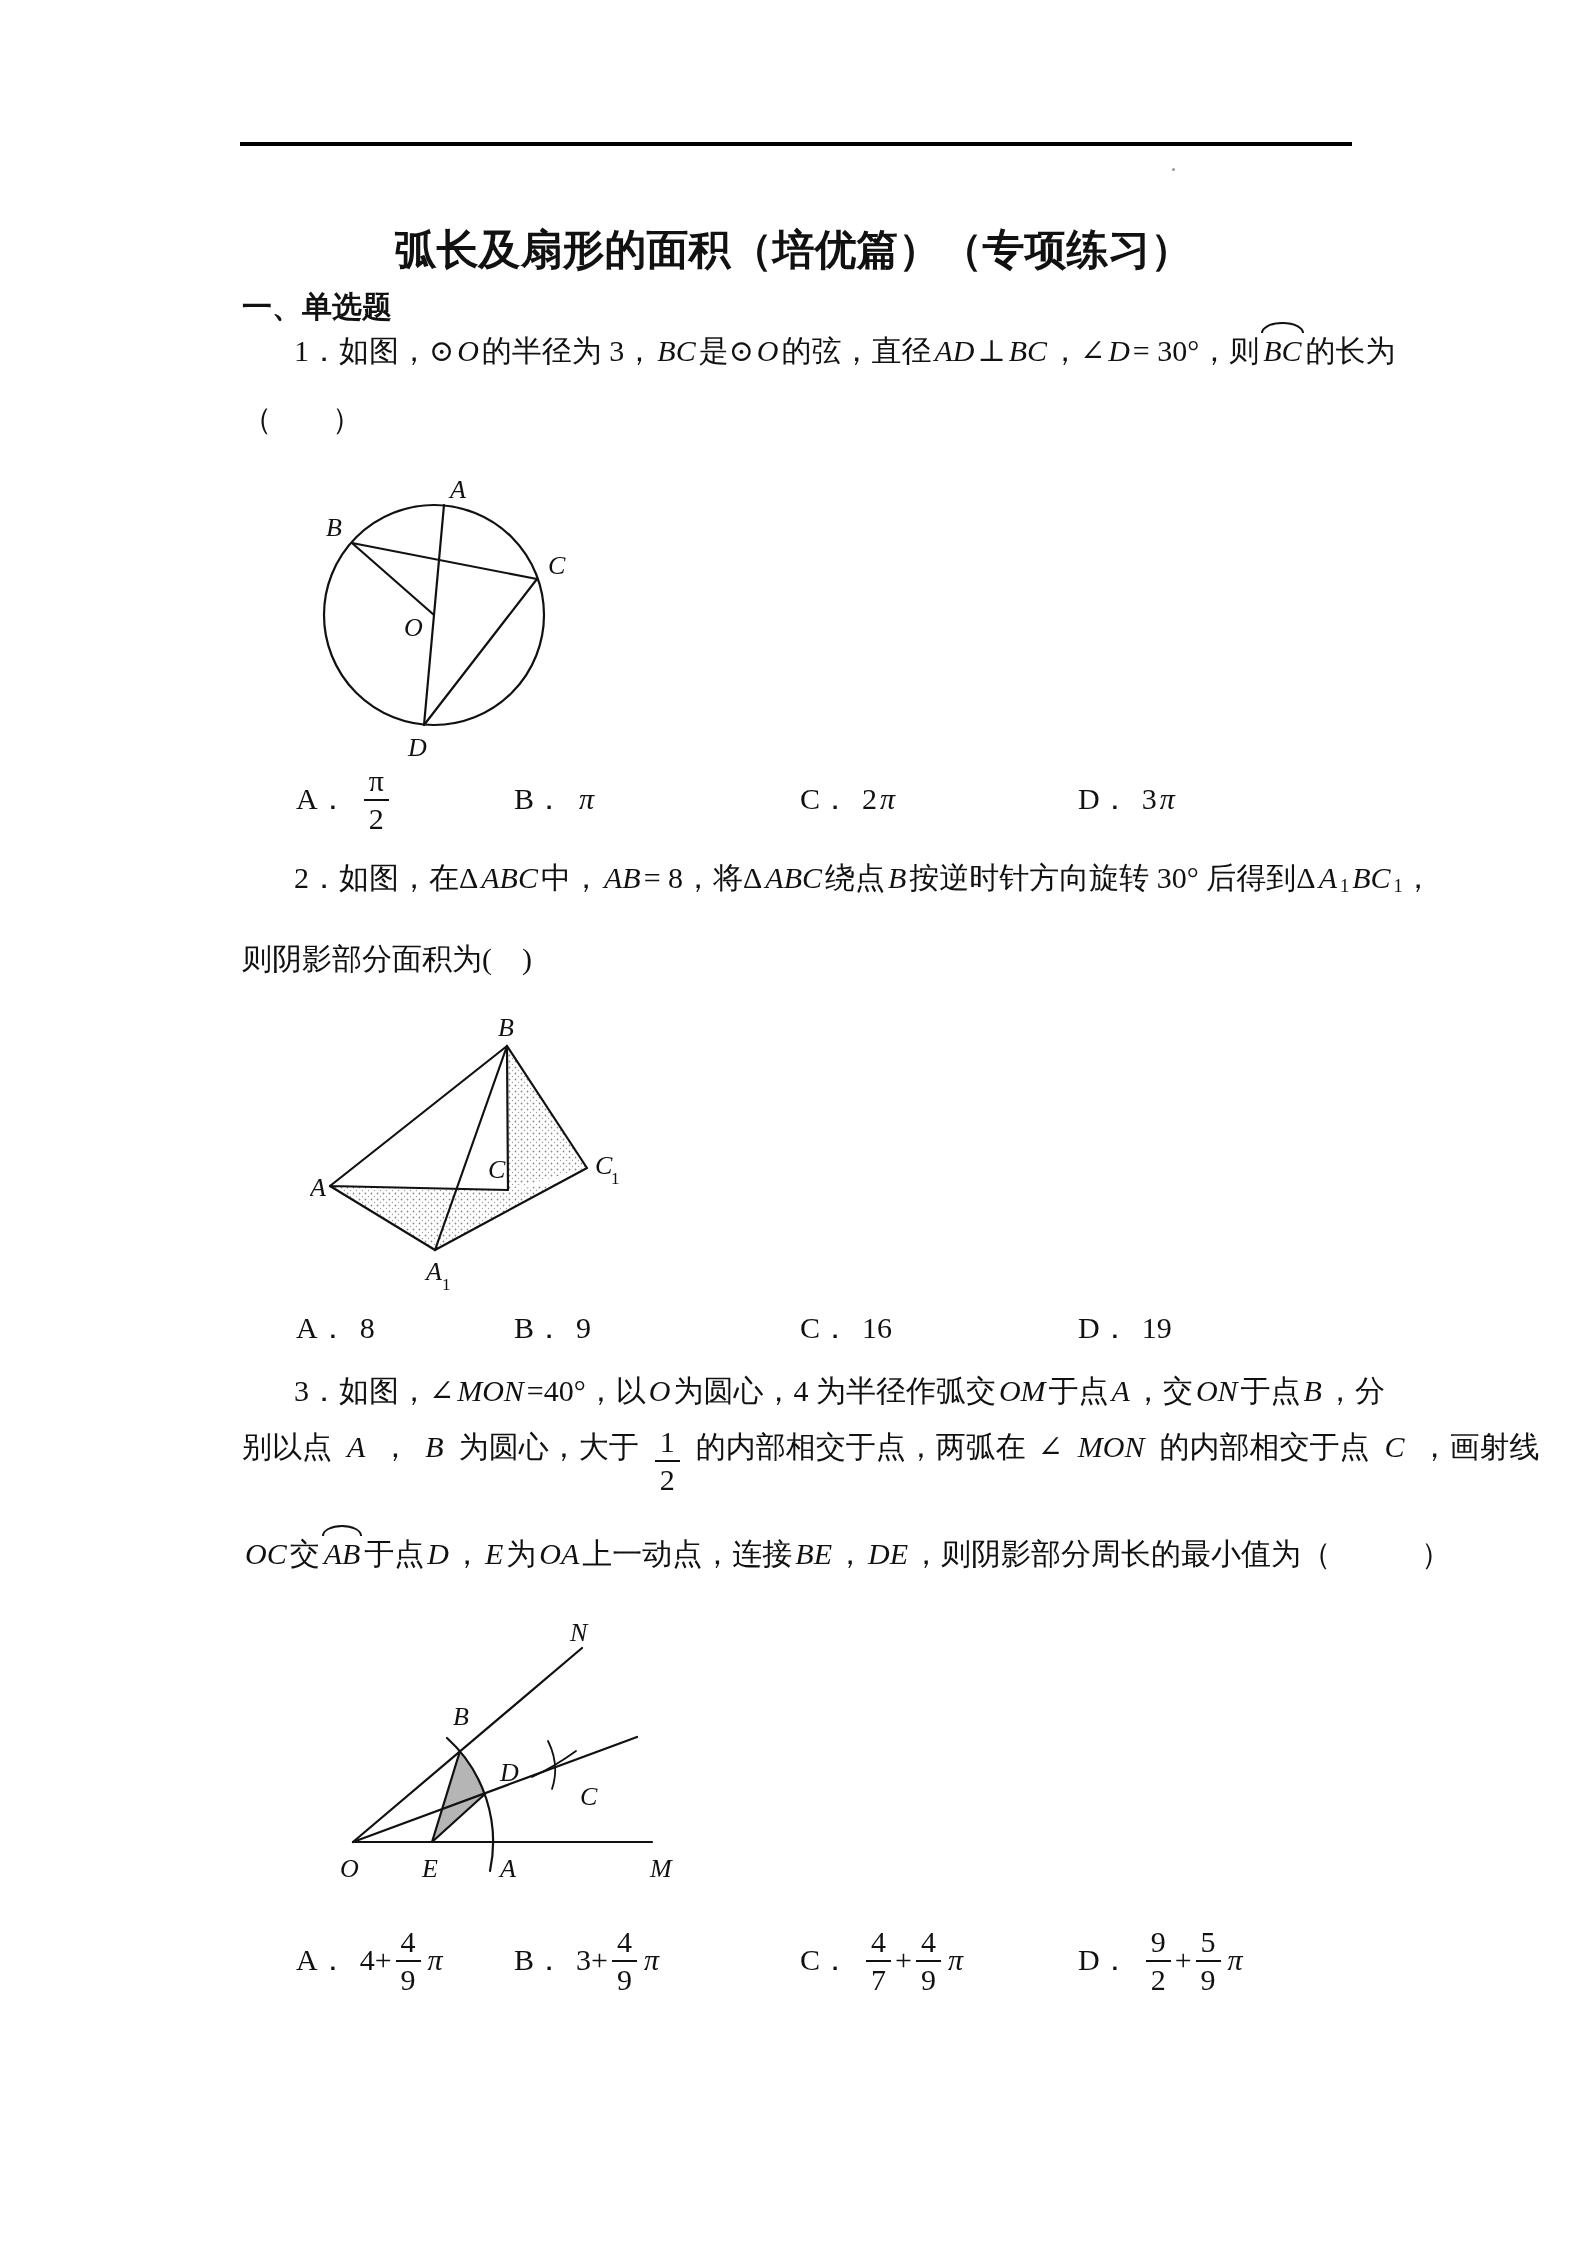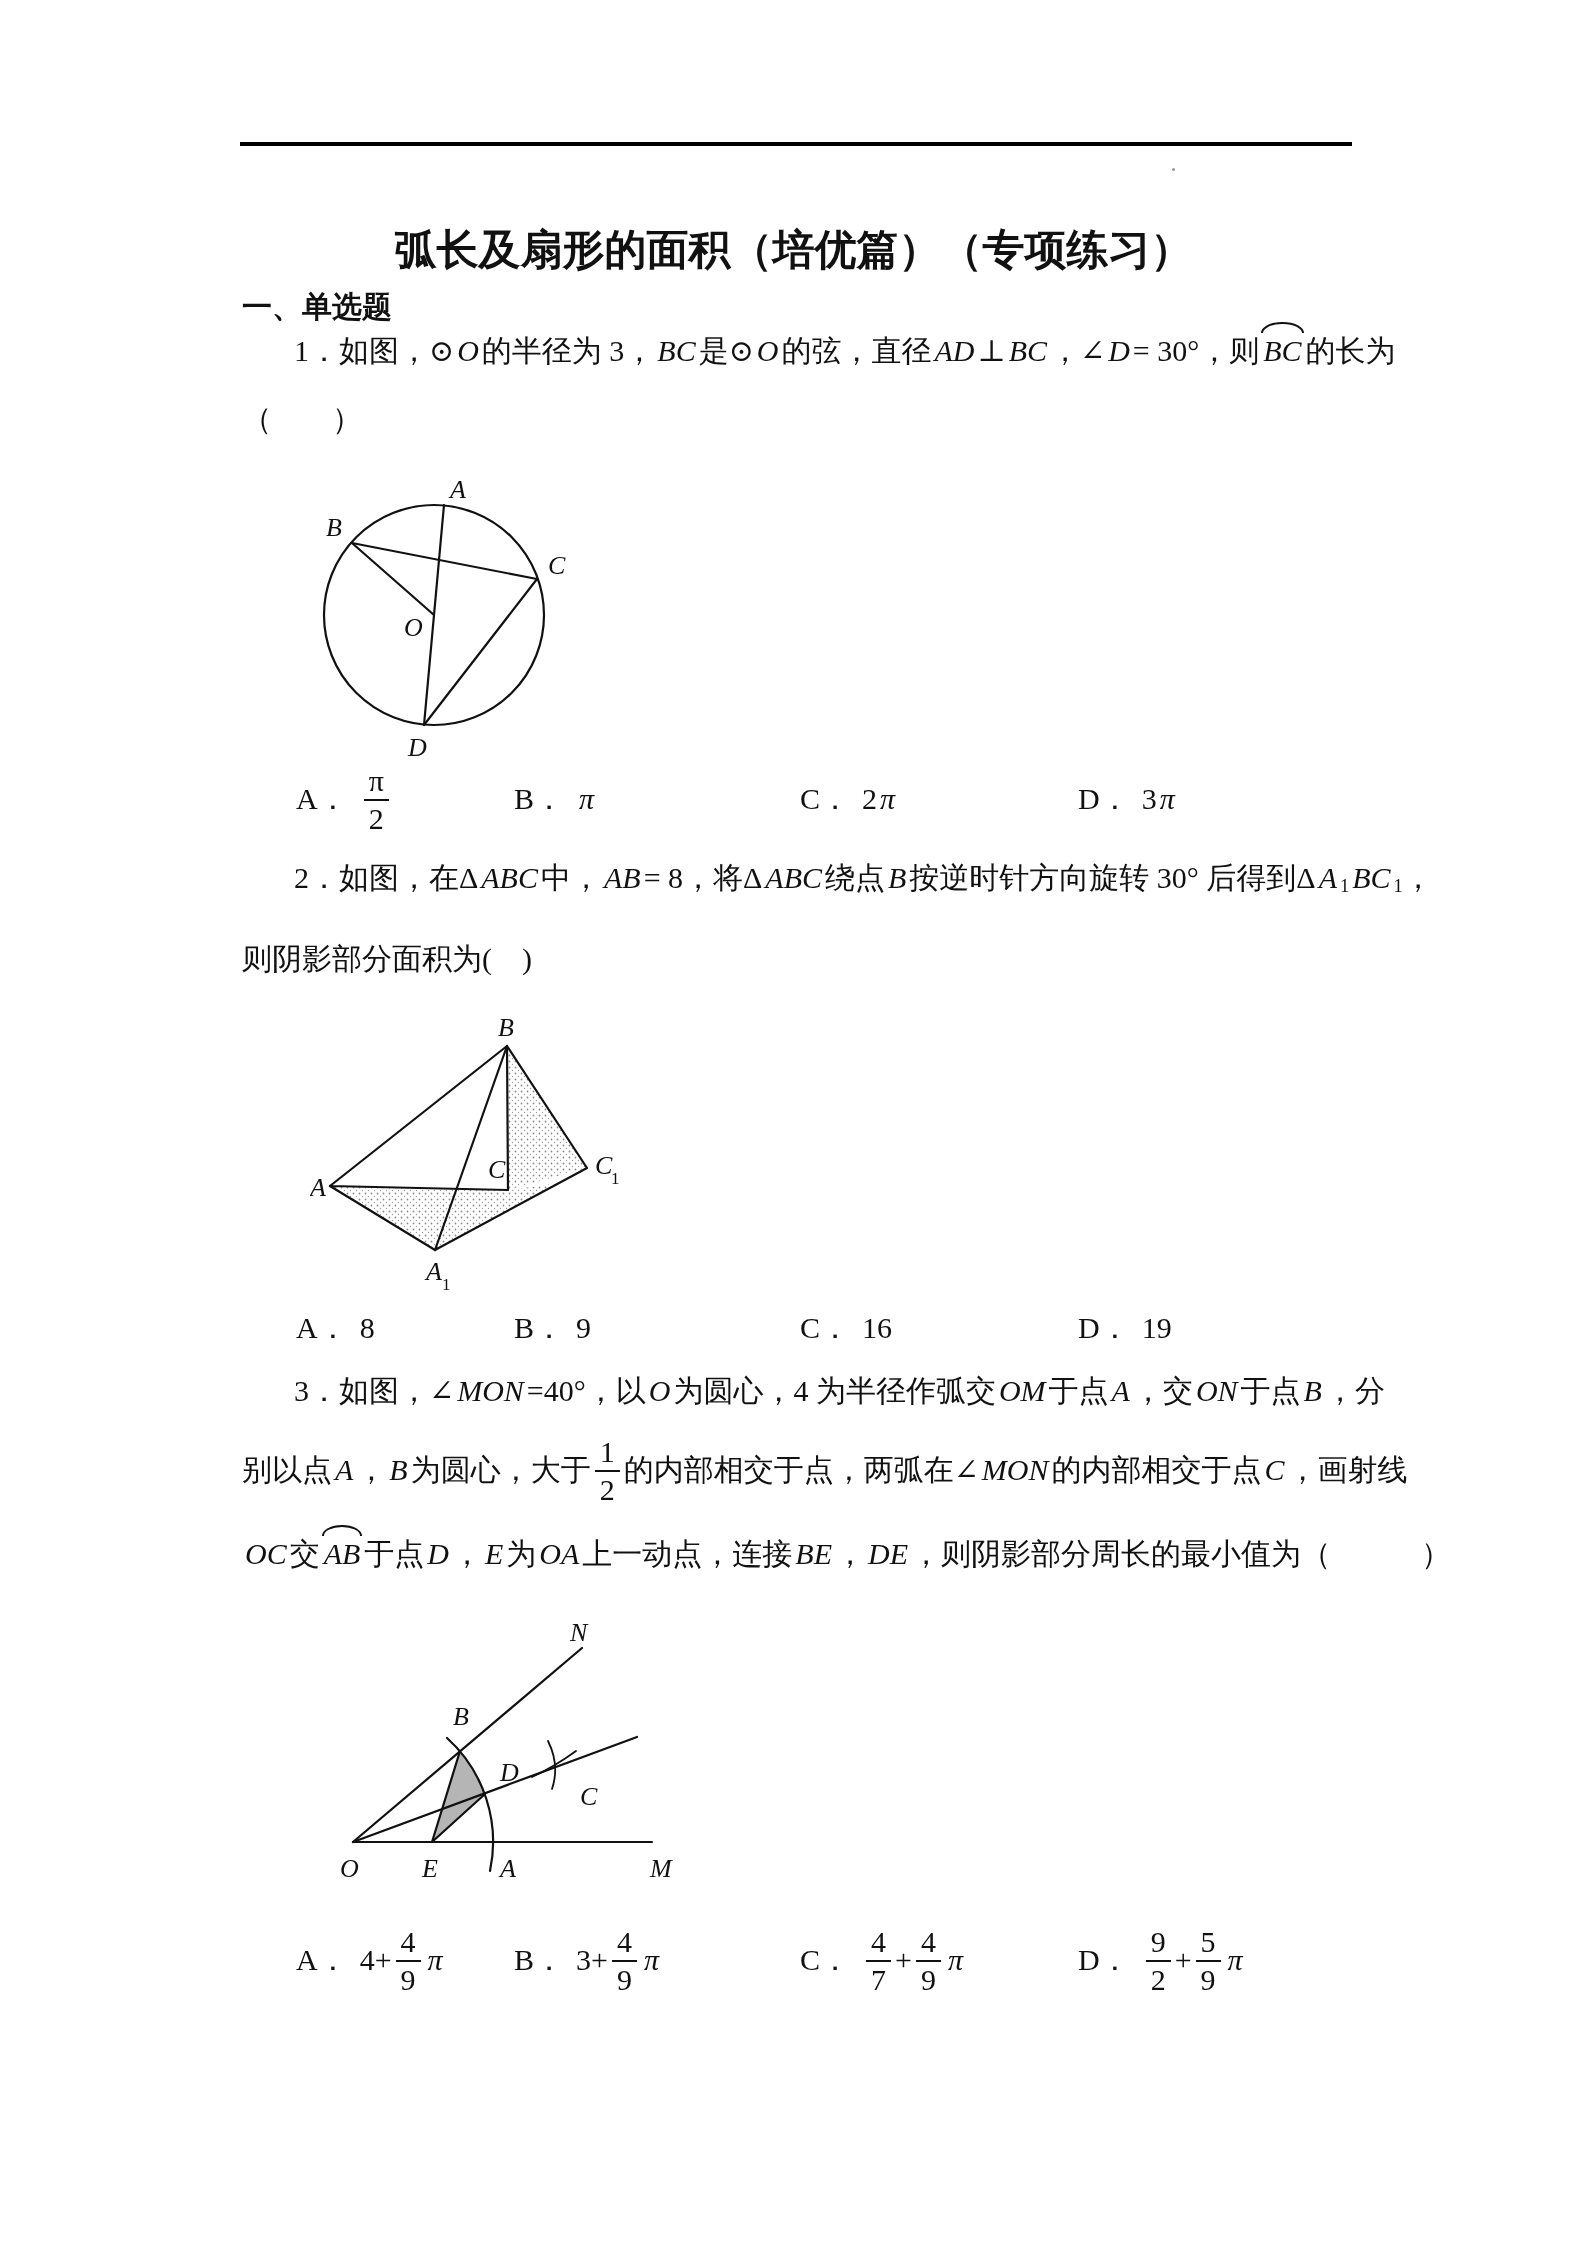--- a/index.html
+++ b/index.html
@@ -5,22 +5,22 @@
   html,body{margin:0;padding:0;background:#e8e8e8;}
   .page{position:relative;width:1587px;height:2245px;background:#ffffff;margin:0 auto;
         font-family:"Liberation Serif","DejaVu Serif",serif;color:#111;overflow:hidden;}
   .rule{position:absolute;left:240px;top:142px;width:1112px;height:4px;background:#000;}
   .stray-dot{position:absolute;left:1172px;top:168px;width:3px;height:3px;background:#999;border-radius:50%;}
   .title{position:absolute;left:0;top:222px;width:100%;text-align:center;
          font-family:"Liberation Sans","DejaVu Sans",sans-serif;font-weight:700;
          font-size:42px;line-height:56px;letter-spacing:0px;}
   .section{position:absolute;left:242px;top:285px;font-size:30px;font-weight:700;line-height:44px;}
   .line{position:absolute;left:242px;width:1120px;font-size:30px;height:44px;line-height:44px;
-        display:flex;align-items:center;white-space:pre;}
-  .line.tall{height:90px;}
+        display:flex;align-items:flex-start;white-space:pre;}
+  .line.tall{height:90px;gap:12px;}
   .indent{padding-left:52px;}
   .seg-it{font-style:italic;margin:0 3px;}
   .seg-sub{font-size:0.62em;align-self:flex-end;line-height:1;margin-bottom:4px;}
   .seg-arc{position:relative;font-style:italic;margin:0 4px;}
   .seg-arc::before{content:"";position:absolute;left:-2px;right:-2px;top:-7px;height:9px;
         border:2px solid #111;border-bottom:none;border-radius:50% 50% 0 0/100% 100% 0 0;}
   .seg-lab{margin-right:12px;}
   .frac{display:inline-flex;flex-direction:column;align-items:center;line-height:1;
         margin:0 4px;font-size:30px;}
   .frac .num{padding:2px 5px 3px;border-bottom:2px solid #111;}

